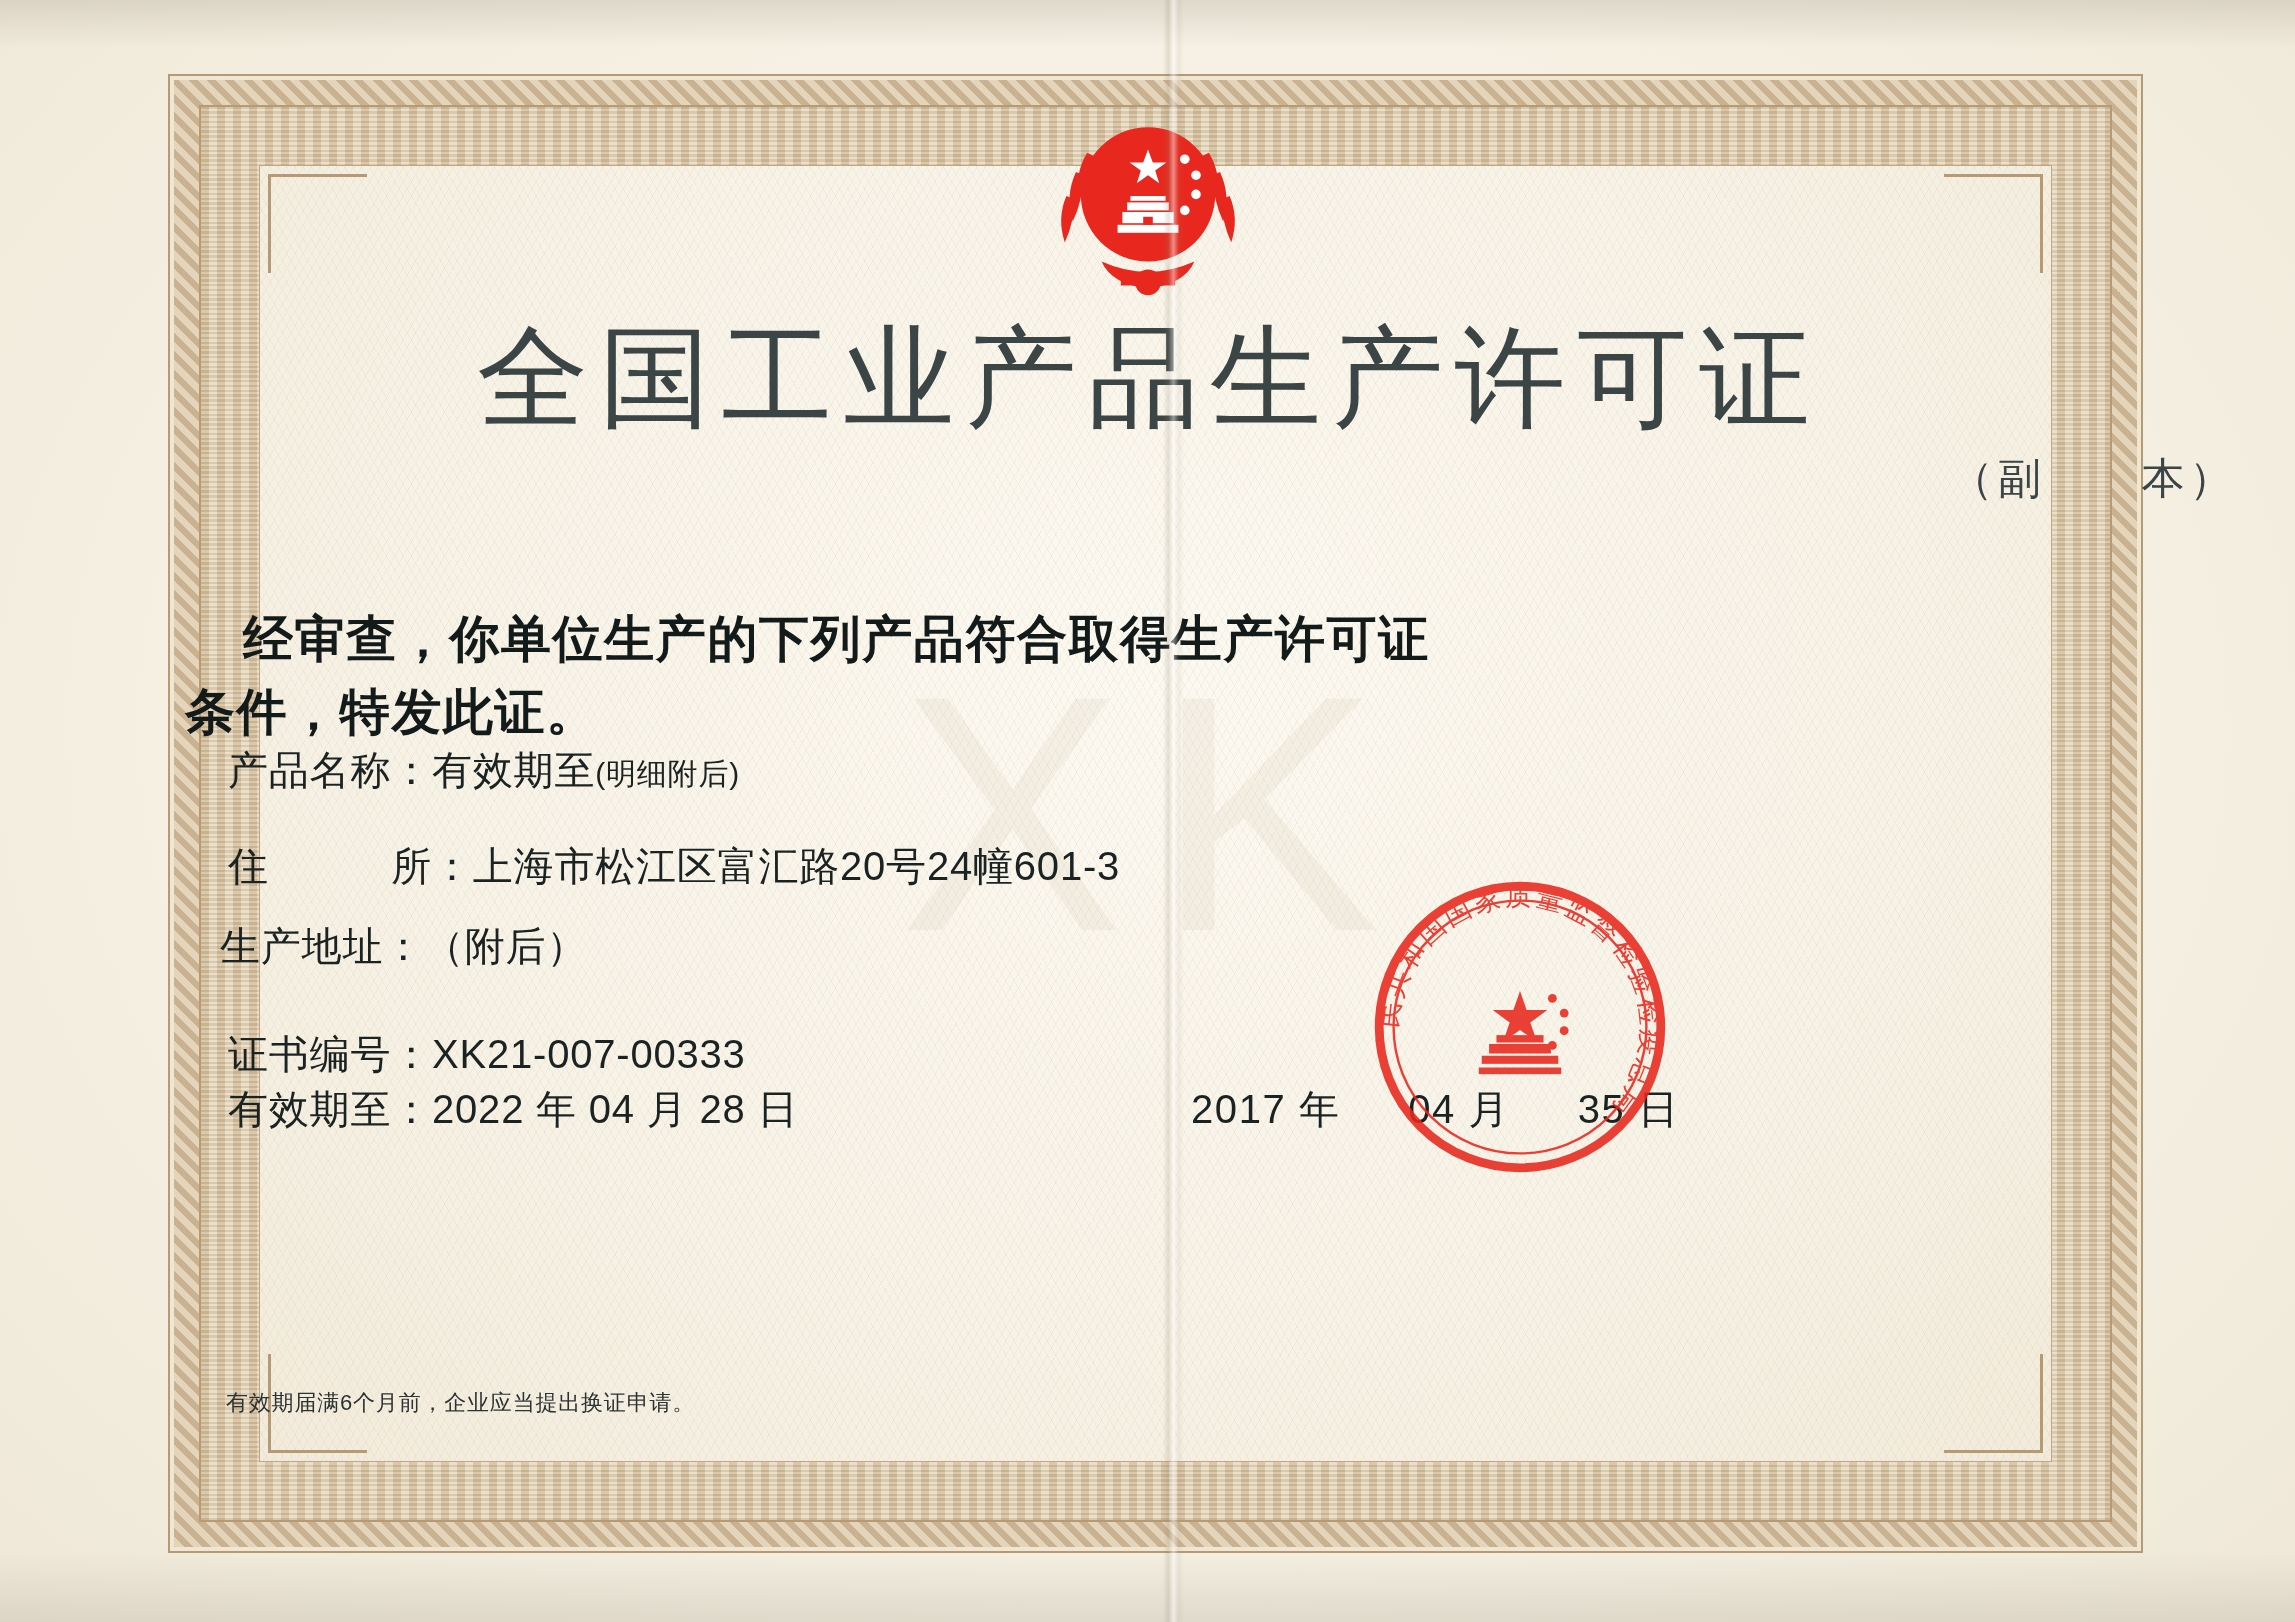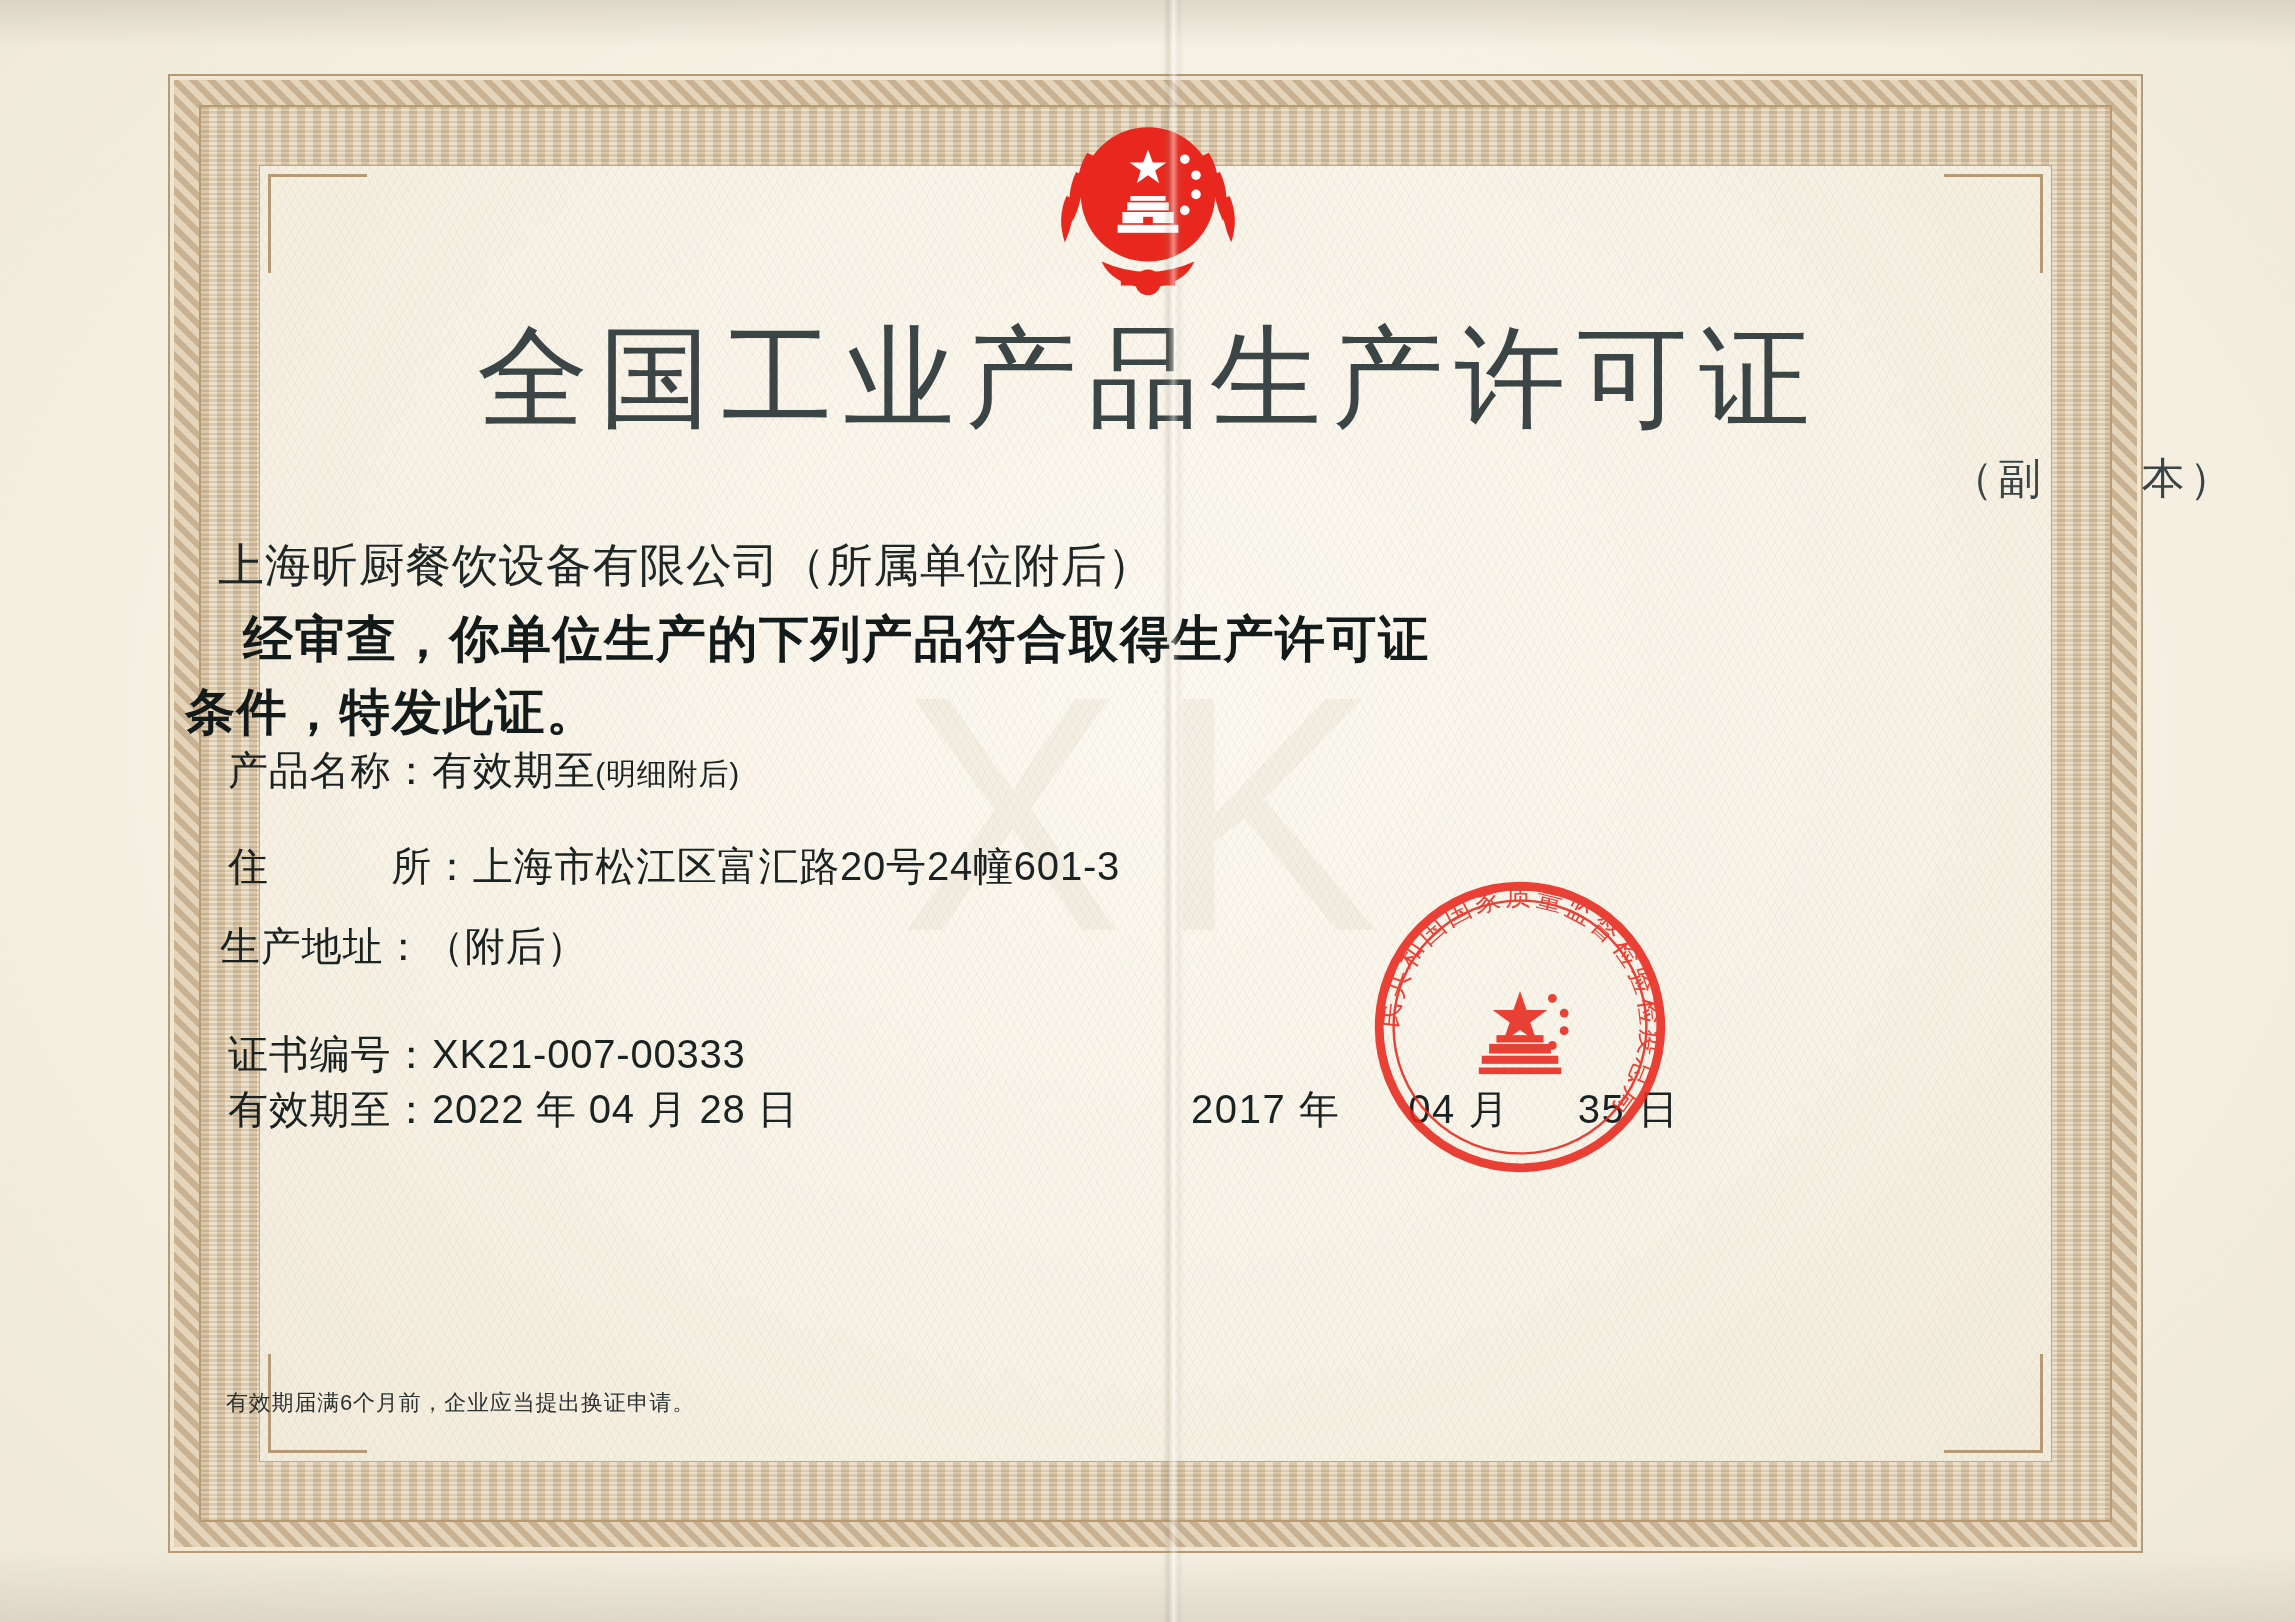--- a/index.html
+++ b/index.html
@@ -217,21 +217,20 @@
           <rect x="124" y="158" width="52" height="10"></rect>
           <rect x="128" y="150" width="44" height="6"></rect>
           <rect x="144" y="176" width="12" height="10" fill="#e8281e"></rect>
         </g>
       </svg>
     </div>
 
     <div class="main-title">全国工业产品生产许可证</div>
     <div class="subtitle">（副　　本）</div>
 
-    <div class="company">上海昕厨餐饮设备有限公司（所属单位附后）</div>
 
     <div class="statement">
       <span class="l1">经审查，你单位生产的下列产品符合取得生产许可证</span>
       <span class="l2">条件，特发此证。</span>
     </div>
 
     <div class="row product-row">
       <span class="label">产品名称：</span><span class="value">有效期至</span><span class="sub">(明细附后)</span>
     </div>
 

